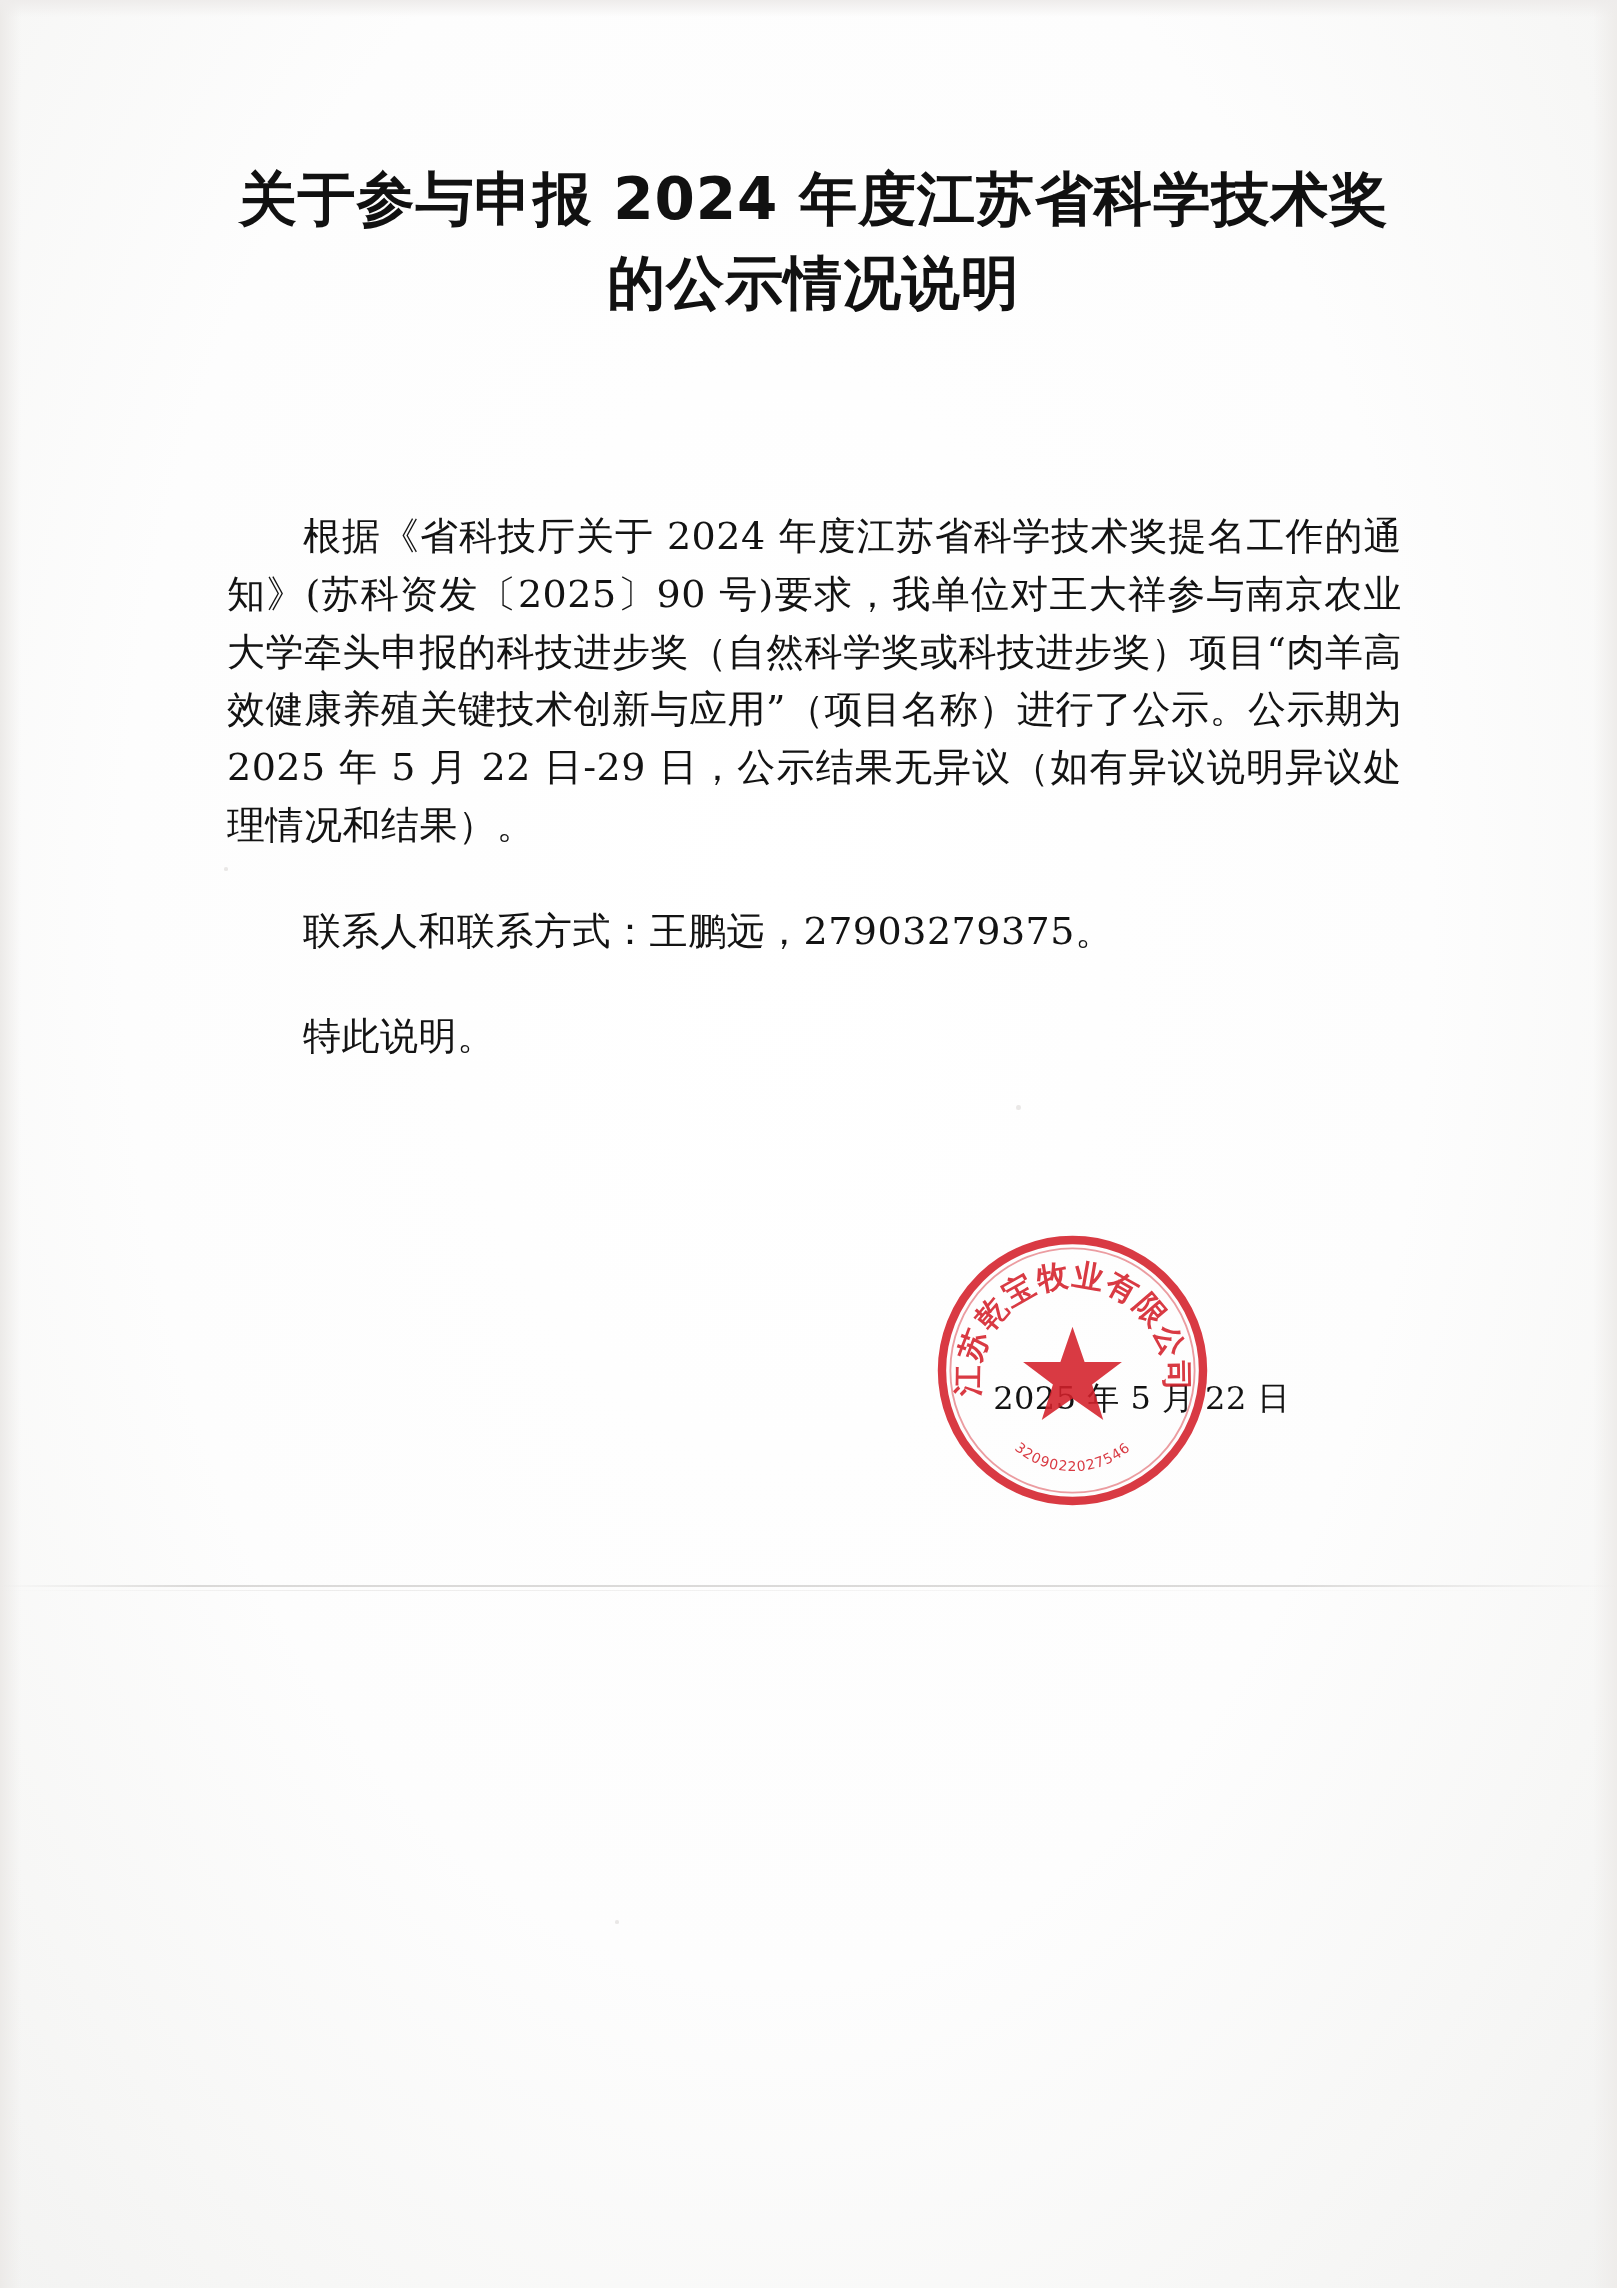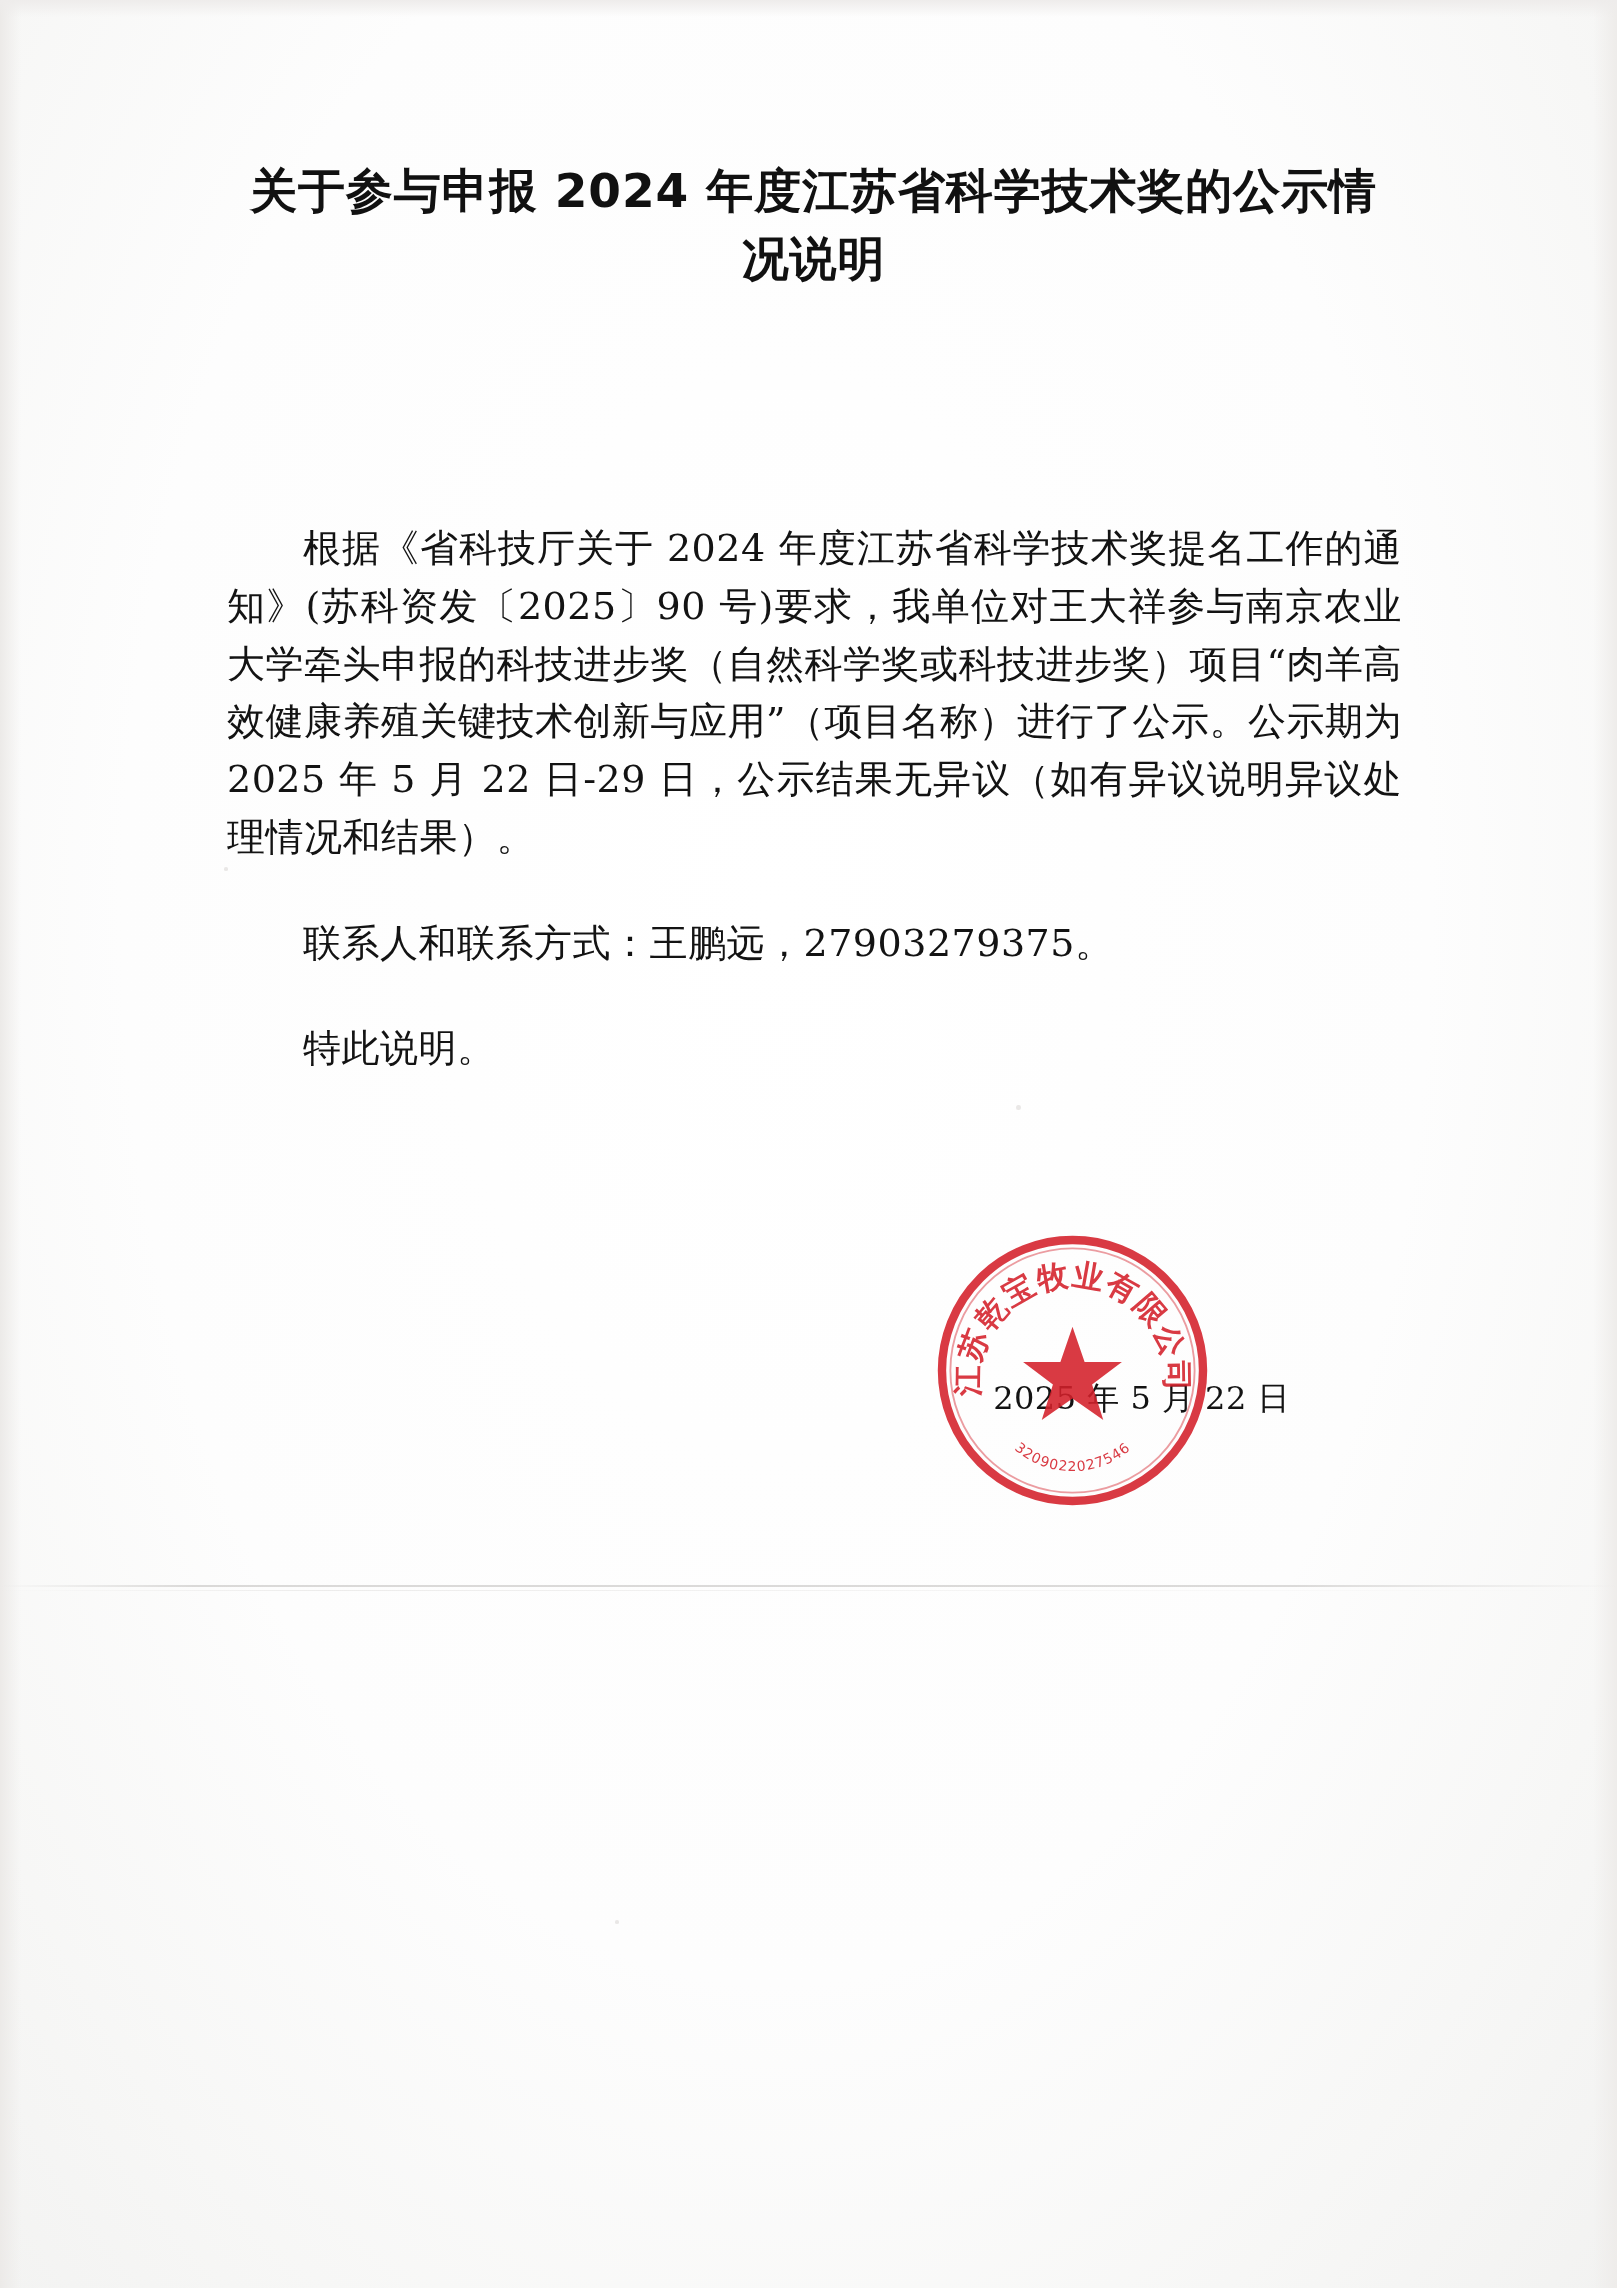--- a/index.html
+++ b/index.html
@@ -65,41 +65,41 @@
   .doc-title {
     margin: 0;
     padding: 0;
     position: absolute;
     left: 238px;
     top: 157px;
     width: 1151px;
     text-align: center;
     font-family: "DejaVu Sans", "Liberation Sans", sans-serif;
     font-weight: bold;
-    font-size: 47px;
+    font-size: 58px;
     line-height: 1.45;
     letter-spacing: 0.9px;
     color: #111111;
   }
 
   
   .body-block {
     position: absolute;
     left: 227px;
     top: 508px;
     width: 1175px;
     color: #131313;
   }
   .para {
     font-size: 38px;
     line-height: 1.52;
     text-align: justify;
     text-justify: inter-character;
     letter-spacing: 0.5px;
-    margin: 12px 0 35px 0;
+    margin: 0 0 35px 0;
     text-indent: 2em;
   }
   .para.last-of-block { margin-bottom: 0; }
   .para-gap { margin-bottom: 48px; }
 
   
   .sign-block {
     position: absolute;
     left: 227px;
     top: 1335px;

